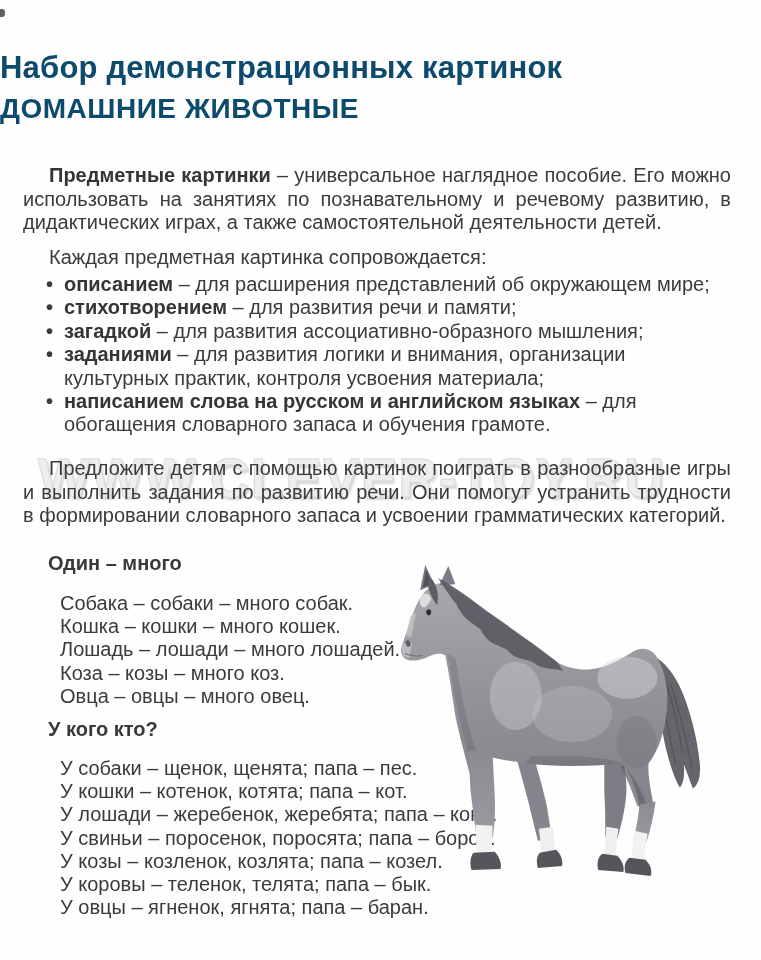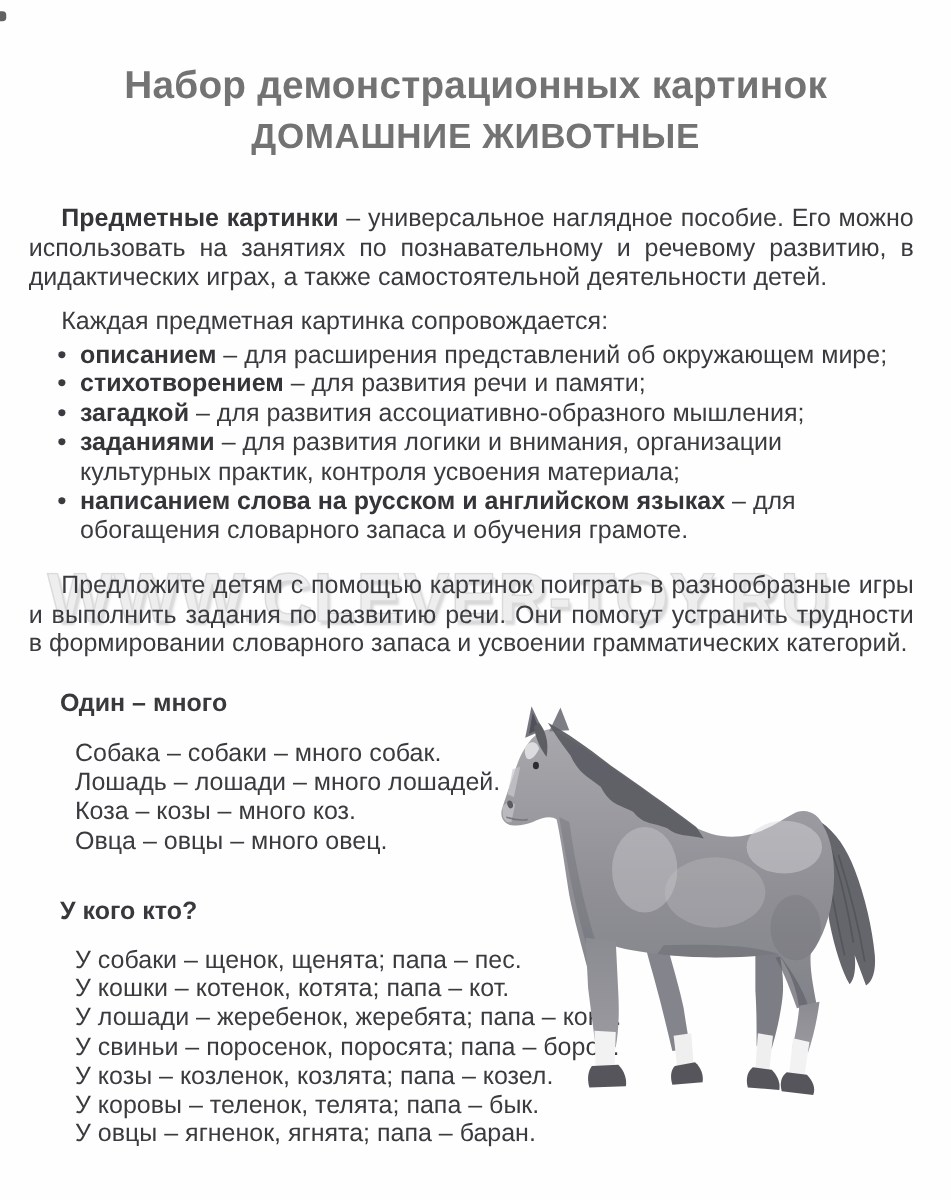--- a/index.html
+++ b/index.html
@@ -4,21 +4,21 @@
 <style>
   html, body { margin:0; padding:0; background:#ffffff; }
   .page {
     position:relative; width:761px; height:960px; background:#fefefe;
     font-family:"Liberation Sans", sans-serif; color:#3b3b3f; overflow:hidden;
   }
   .scan-mark {
     position:absolute; left:0; top:9px; width:5px; height:8px;
     background:#46464a; border-radius:0 3px 3px 0; opacity:.85;
   }
-  .title-line { position:absolute; left:0; right:0; text-align:center; font-weight:bold; color:#737373; }
+  .title-line { position:absolute; left:0; right:0; font-weight:bold; color:#0c4a6e; }
   .title-line.l1 { top:51px; font-size:31px; line-height:34px; letter-spacing:.2px; }
   .title-line.l2 { top:91px; font-size:28px; line-height:35px; letter-spacing:.5px; }
   .para {
     position:absolute; left:23px; width:708px; font-size:20px; line-height:23.6px;
     text-align:justify; text-indent:26px; color:#3b3b3f;
   }
   .para.p1 { top:152px;margin-top:12px; }
   .para.p2 { top:457px; z-index:2; }
   .lead-line { position:absolute; left:23px; top:246px; width:708px; font-size:20px; line-height:23.6px; text-indent:26px; }
   ul.features {
@@ -69,20 +69,21 @@
     <li><span class="dot">•</span><span class="bold">написанием слова на русском и английском языках</span><span> – для обогащения словарного запаса и обучения грамоте.</span></li>
   </ul>
 
   <div class="watermark">WWW.CLEVER-TOY.RU</div>
 
   <div class="para p2">Предложите детям с помощью картинок поиграть в разнообразные игры и выполнить задания по развитию речи. Они помогут устранить трудности в формировании словарного запаса и усвоении грамматических категорий.</div>
 
   <div class="sec-head h1">Один – много</div>
   <ul class="plain s1">
     <li>Собака – собаки – много собак.</li>
+    <li>Кошка – кошки – много кошек.</li>
     <li>Лошадь – лошади – много лошадей.</li>
     <li>Коза – козы – много коз.</li>
     <li>Овца – овцы – много овец.</li>
   </ul>
 
   <div class="sec-head h2">У кого кто?</div>
   <ul class="plain s2">
     <li>У собаки – щенок, щенята; папа – пес.</li>
     <li>У кошки – котенок, котята; папа – кот.</li>
     <li>У лошади – жеребенок, жеребята; папа – конь.</li>

